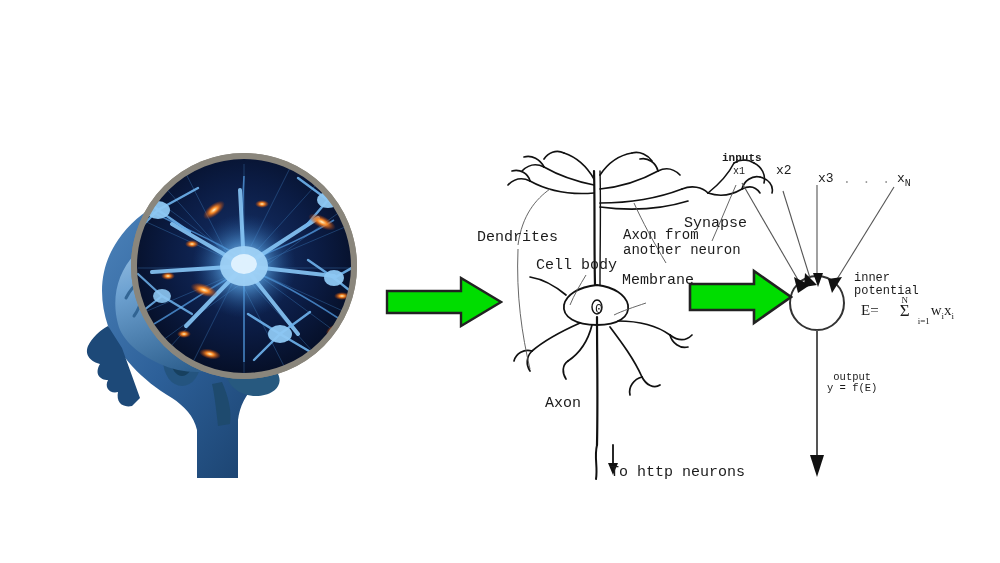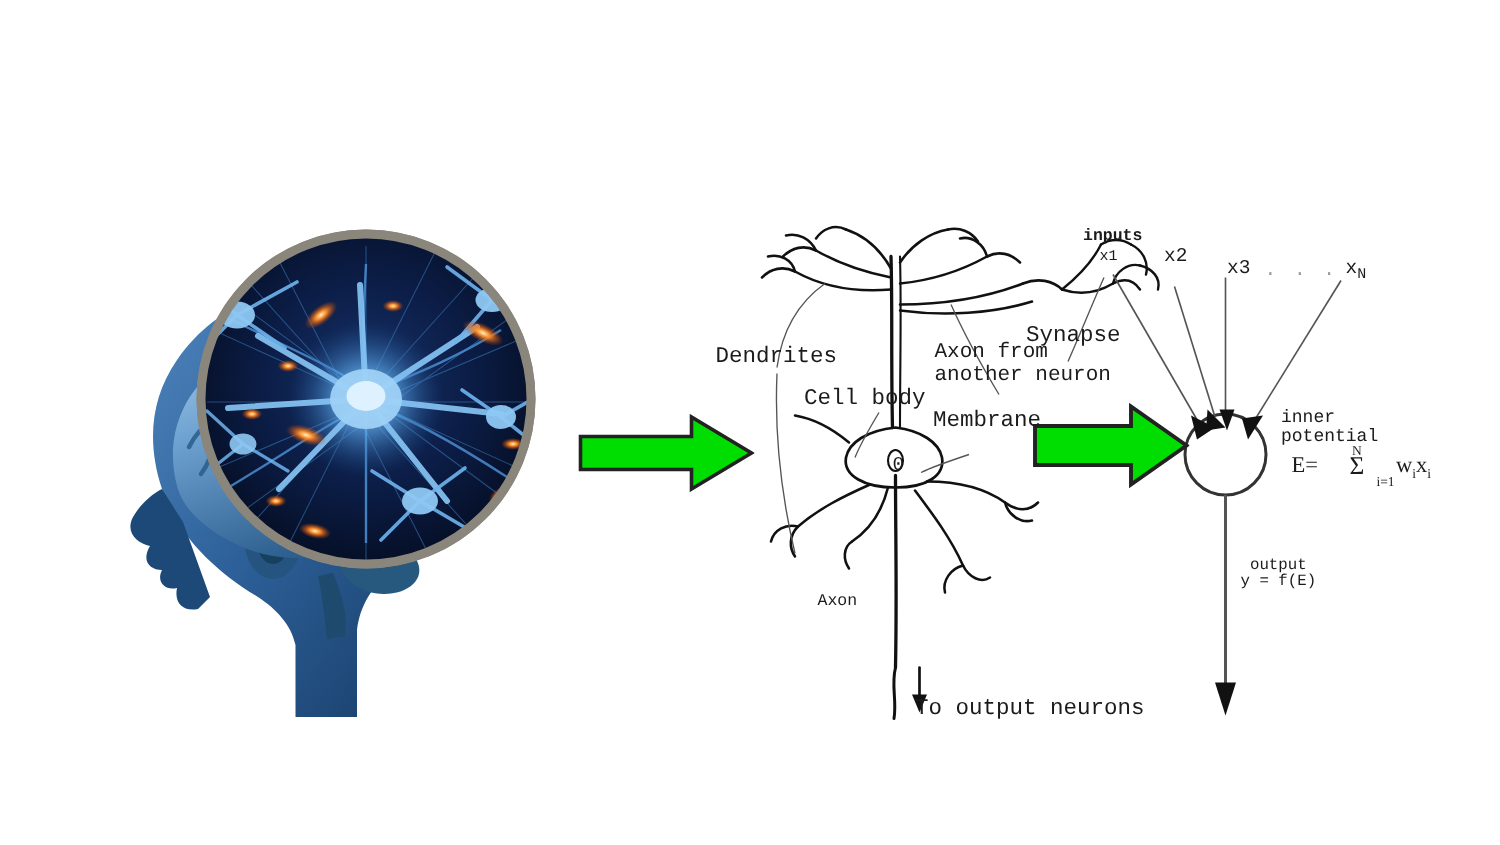--- a/index.html
+++ b/index.html
@@ -77,21 +77,21 @@
     font-family: Liberation Mono, monospace;
     color: #1b1b1b;
     white-space: nowrap;
     line-height: 1.05;
   }
   .lbl-dendrites   { left: 477px; top: 230px; font-size: 15px; }
   .lbl-cellbody    { left: 536px; top: 258px; font-size: 15px; }
   .lbl-axonfrom    { left: 611px; top: 228px; font-size: 14px; margin-left: 12px; }
   .lbl-membrane    { left: 622px; top: 273px; font-size: 15px; }
   .lbl-synapse     { left: 684px; top: 216px; font-size: 15px; text-align: right; }
-  .lbl-axon        { left: 545px; top: 396px; font-size: 11px; text-align: right; }
+  .lbl-axon        { left: 545px; top: 396px; font-size: 15px; text-align: right; }
   .lbl-toother     { left: 610px; top: 465px; font-size: 15px; }
   .lbl-zero        { left: 595px; top: 303px; font-size: 13px; }
 
   .lbl-inputs      { left: 722px; top: 153px; font-size: 11px; font-weight: bold; }
   .lbl-x1          { left: 733px; top: 167px; font-size: 10px; }
   .lbl-x2          { left: 776px; top: 164px; font-size: 13px; }
   .lbl-x3          { left: 818px; top: 172px; font-size: 13px; }
   .lbl-dots        { left: 843px; top: 176px; font-size: 13px; letter-spacing: 2px; color:#9a9a9a;}
   .lbl-xn          { left: 897px; top: 172px; font-size: 13px; text-align: center; }
 
@@ -427,21 +427,21 @@
     <div>Axon from</div>
     <div>another neuron</div>
   </div>
 
   <div class="diagram-label lbl-membrane">Membrane</div>
 
   <div class="diagram-label lbl-synapse">Synapse</div>
 
   <div class="diagram-label lbl-axon">Axon</div>
 
-  <div class="diagram-label lbl-toother">To output neurons</div>
+  <div class="diagram-label lbl-toother">To http neurons</div>
 
   <div class="diagram-label lbl-zero">0</div>
 
   <div class="diagram-label lbl-inputs">inputs</div>
 
   <div class="diagram-label lbl-x1">x1</div>
 
   <div class="diagram-label lbl-x2">x2</div>
 
   <div class="diagram-label lbl-x3">x3</div>

